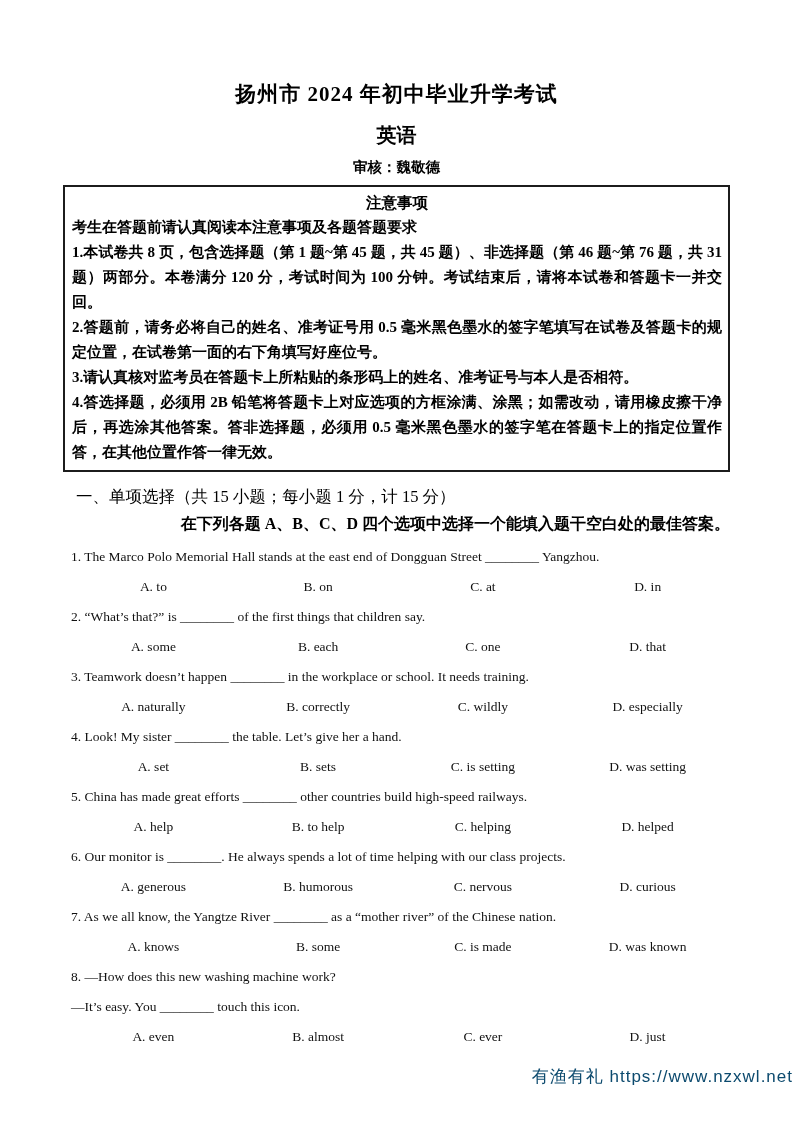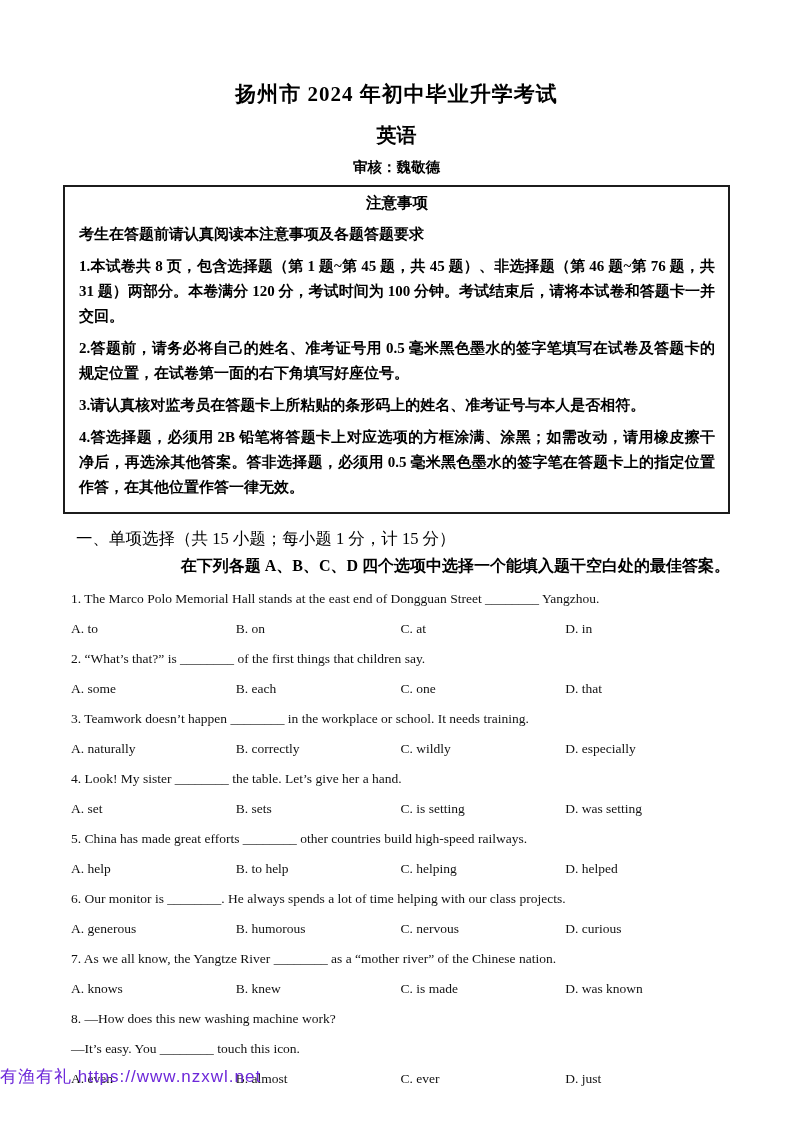--- a/index.html
+++ b/index.html
@@ -35,21 +35,21 @@
 
   .notice-box {
     margin-top: 9px;
     border: 2px solid #1c1c1c;
     padding: 3px 6px 5px 7px;
     font-weight: bold;
     font-size: 15px;
     line-height: 25px;
   }
   .notice-heading { text-align: center; font-size: 15.5px; }
-  .notice-sub, .notice-item { margin: 7px; text-align: justify; }
+  .notice-sub, .notice-item { margin: 0; text-align: justify; }
 
   .section-heading {
     margin-top: 12px;
     font-size: 16.5px; font-weight: normal;
     line-height: 25px;
     margin-left: 13px;
   }
   .section-instruction {
     margin-top: 3px;
     font-size: 16px; font-weight: bold;
@@ -64,30 +64,31 @@
     line-height: 17px;
     white-space: nowrap;
     font-family: Liberation Serif, serif;
   }
   .options {
     display: grid;
     grid-template-columns: 1fr 1fr 1fr 1fr;
     margin: 0 0 13px 0;
     font-size: 13.5px;
     line-height: 17px;
+    text-align: center;
   }
   .option { display: block; }
 
   .footer {
     position: absolute;
     left: 0; right: 0; bottom: 34px;
-    text-align: left;
+    text-align: right;
     font-family: "Liberation Sans", sans-serif;
     font-size: 17px;
-    color: #6d28d9;
+    color: #0c4a6e;
     letter-spacing: 1px;
   }
 </style>
 </head>
 <body>
 
 <div class="page">
 
   <h1 class="exam-title">扬州市 2024 年初中毕业升学考试</h1>
   <h2 class="exam-subject">英语</h2>
@@ -157,21 +158,21 @@
           <span class="option">A. generous</span>
           <span class="option">B. humorous</span>
           <span class="option">C. nervous</span>
           <span class="option">D. curious</span>
         </div>
       </div>
       <div class="question">
         <p class="q-line">7. As we all know, the Yangtze River ________ as a “mother river” of the Chinese nation.</p>
         <div class="options">
           <span class="option">A. knows</span>
-          <span class="option">B. knew</span>
+          <span class="option">B. some</span>
           <span class="option">C. is made</span>
           <span class="option">D. was known</span>
         </div>
       </div>
       <div class="question">
         <p class="q-line">8. —How does this new washing machine work?</p>
         <p class="q-line">—It’s easy. You ________ touch this icon.</p>
         <div class="options">
           <span class="option">A. even</span>
           <span class="option">B. almost</span>

